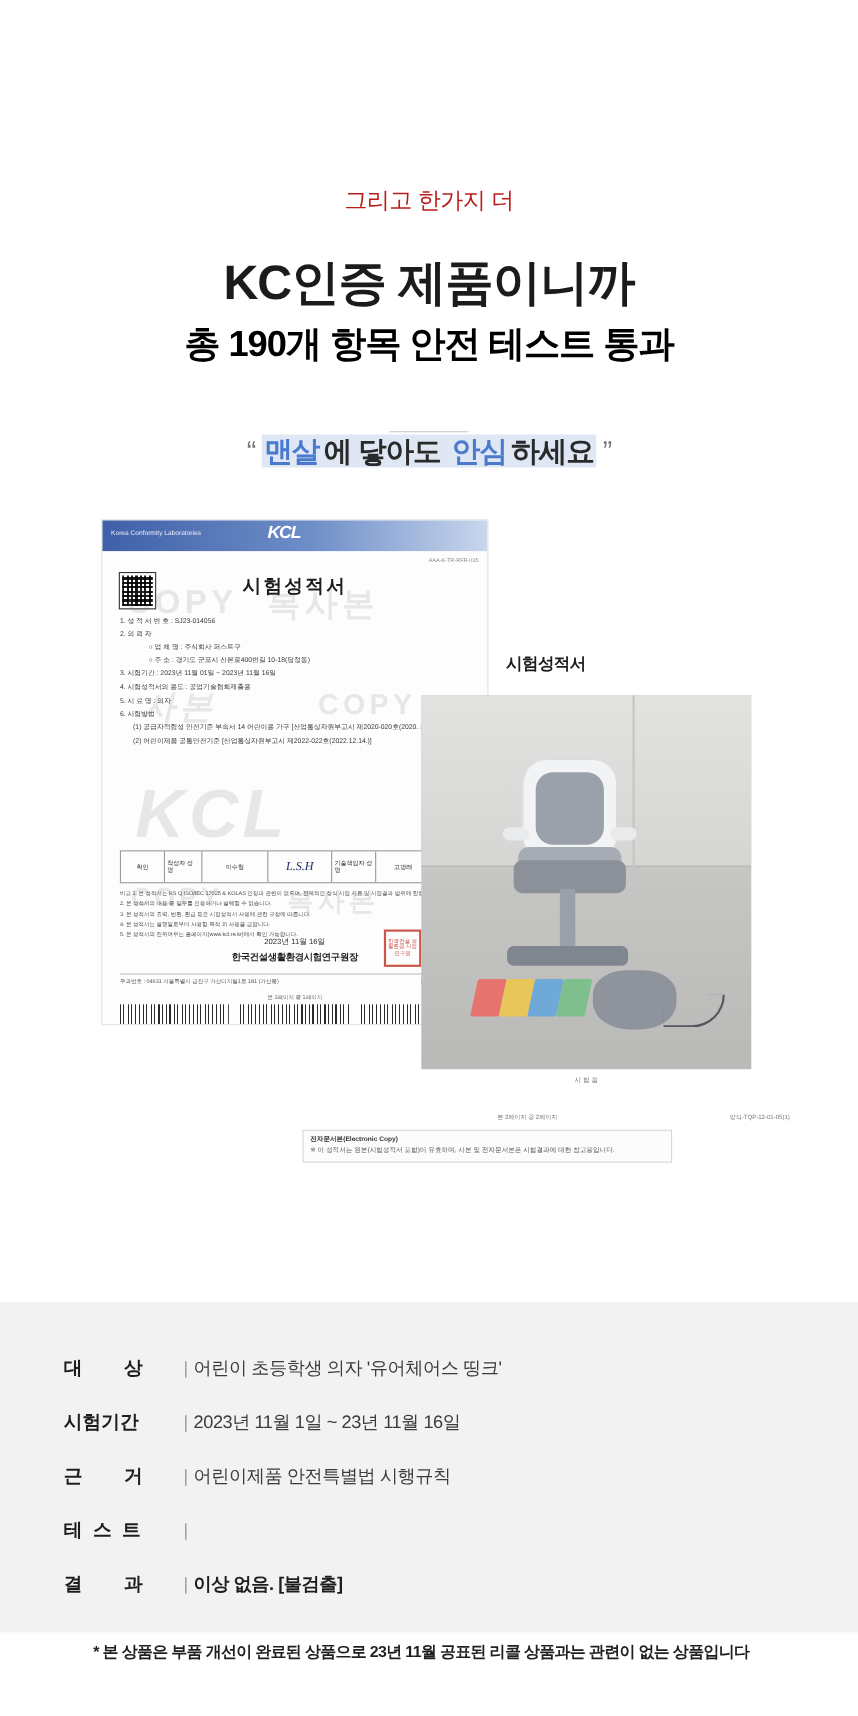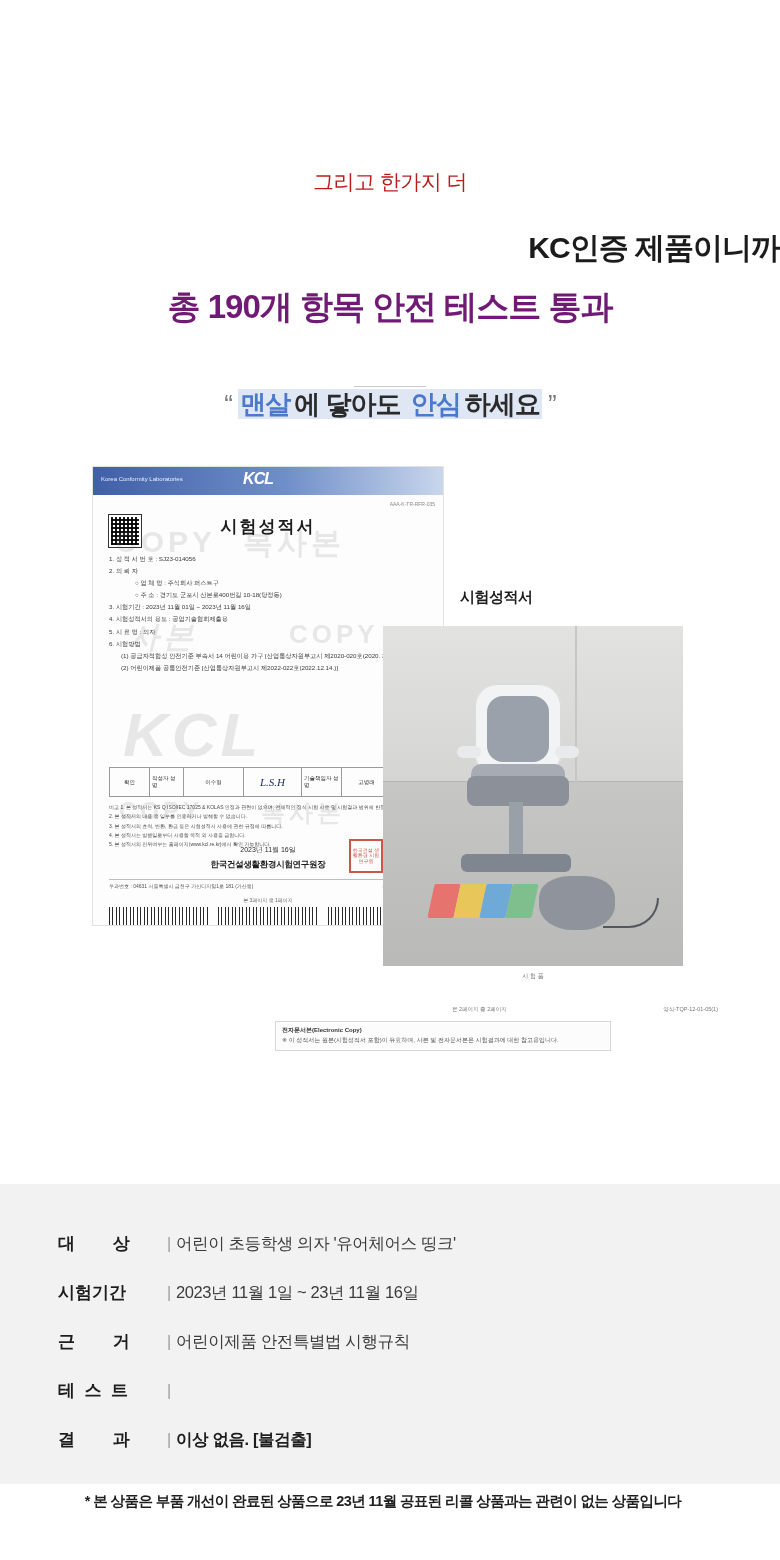--- a/index.html
+++ b/index.html
@@ -23,31 +23,30 @@
     text-align: center;
   }
   .kicker {
     font-size: 21px;
     color: #b91c1c;
     letter-spacing: -0.5px;
     font-weight: 400;
   }
   .title-1 {
     margin-top: 32px;
-    font-size: 30px;
+    font-size: 44px;
     font-weight: 700;
     color: #1b1b1b;
     letter-spacing: -1px;
-    text-align: right;
   }
   .title-2 {
-    margin-top: 16px;
+    margin-top: 4px;
     font-size: 33px;
     font-weight: 700;
-    color: #701a75;
+    color: #000000;
     letter-spacing: -1px;
   }
   .divider {
     width: 72px;
     height: 1px;
     background: #c9c9c9;
     margin: 56px auto 0 auto;
   }
   .quote {
     font-size: 26px;

